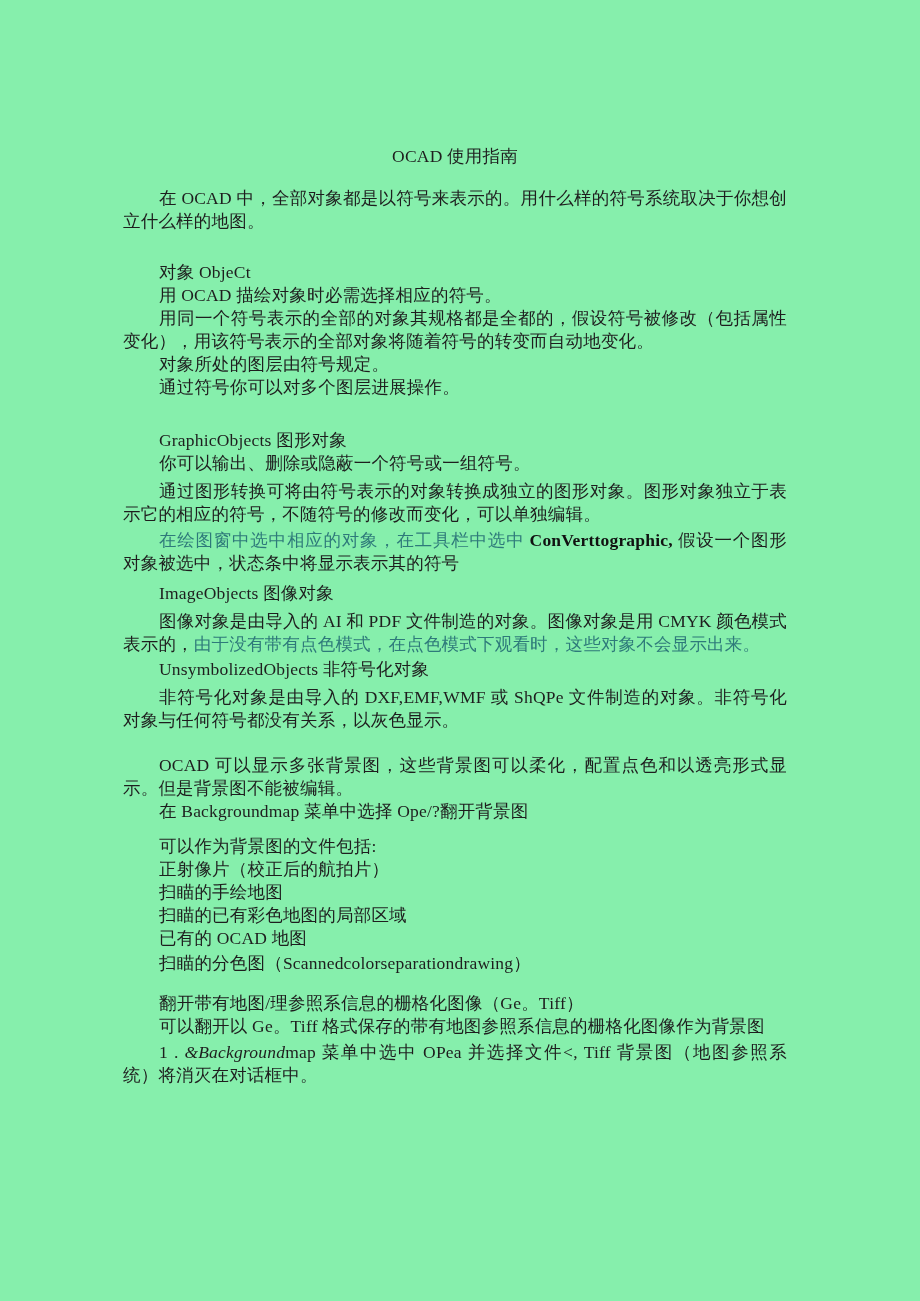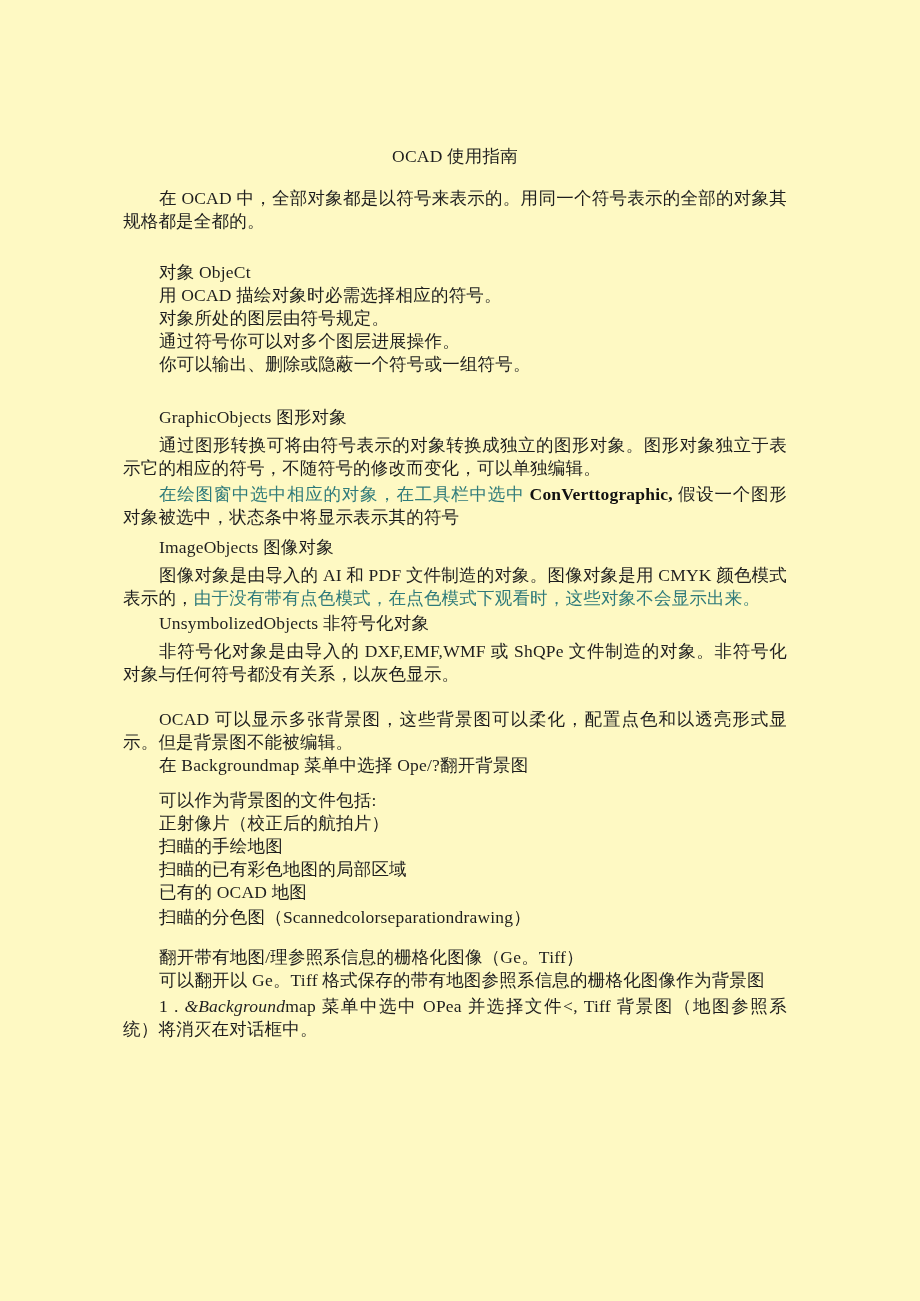--- a/index.html
+++ b/index.html
@@ -13,21 +13,21 @@
     position: relative;
     font-family: "Liberation Serif", "DejaVu Serif", serif;
     color: #1e1e1e;
     overflow: hidden;
   }
   .page {
     position: absolute;
     left: 0; top: 0;
     width: 920px;
     height: 1301px;
-    background: #fef9c3;
+    background: #86efac;
   }
   .doc {
     position: absolute;
     left: 123px;
     top: 145px;
     width: 664px;
     font-size: 17.5px;
     line-height: 23px;
     letter-spacing: 0.2px;
   }
@@ -47,27 +47,28 @@
   .run-bold   { color: #111111; font-weight: bold; }
   .run-italic { font-style: italic; }
 </style>
 </head>
 <body>
 
 <div class="page">
   <div class="doc">
     <p class="para title">OCAD 使用指南</p>
     <div id="blocks-root">
-        <p class="para" style="margin-top: 19px;"><span class="run-normal">在 OCAD 中，全部对象都是以符号来表示的。用同一个符号表示的全部的对象其规格都是全都的。</span></p>
+        <p class="para" style="margin-top: 19px;"><span class="run-normal">在 OCAD 中，全部对象都是以符号来表示的。用什么样的符号系统取决于你想创立什么样的地图。</span></p>
         <p class="para" style="margin-top: 28px;"><span class="run-normal">对象 ObjeCt</span></p>
         <p class="para" style="margin-top: 0px;"><span class="run-normal">用 OCAD 描绘对象时必需选择相应的符号。</span></p>
+        <p class="para" style="margin-top: 0px;"><span class="run-normal">用同一个符号表示的全部的对象其规格都是全都的，假设符号被修改（包括属性变化），用该符号表示的全部对象将随着符号的转变而自动地变化。</span></p>
         <p class="para" style="margin-top: 0px;"><span class="run-normal">对象所处的图层由符号规定。</span></p>
         <p class="para" style="margin-top: 0px;"><span class="run-normal">通过符号你可以对多个图层进展操作。</span></p>
+        <p class="para" style="margin-top: 30px;"><span class="run-normal">GraphicObjects 图形对象</span></p>
         <p class="para" style="margin-top: 0px;"><span class="run-normal">你可以输出、删除或隐蔽一个符号或一组符号。</span></p>
-        <p class="para" style="margin-top: 30px;"><span class="run-normal">GraphicObjects 图形对象</span></p>
         <p class="para" style="margin-top: 5px;"><span class="run-normal">通过图形转换可将由符号表示的对象转换成独立的图形对象。图形对象独立于表示它的相应的符号，不随符号的修改而变化，可以单独编辑。</span></p>
         <p class="para" style="margin-top: 3px;"><span class="run-teal">在绘图窗中选中相应的对象，在工具栏中选中 </span><span class="run-bold">ConVerttographic,</span><span class="run-normal"> 假设一个图形对象被选中，状态条中将显示表示其的符号</span></p>
         <p class="para" style="margin-top: 7px;"><span class="run-normal">ImageObjects 图像对象</span></p>
         <p class="para" style="margin-top: 5px;"><span class="run-normal">图像对象是由导入的 AI 和 PDF 文件制造的对象。图像对象是用 CMYK 颜色模式表示的，</span><span class="run-teal">由于没有带有点色模式，在点色模式下观看时，这些对象不会显示出来。</span></p>
         <p class="para" style="margin-top: 2px;"><span class="run-normal">UnsymbolizedObjects 非符号化对象</span></p>
         <p class="para" style="margin-top: 5px;"><span class="run-normal">非符号化对象是由导入的 DXF,EMF,WMF 或 ShQPe 文件制造的对象。非符号化对象与任何符号都没有关系，以灰色显示。</span></p>
         <p class="para" style="margin-top: 22px;"><span class="run-normal">OCAD 可以显示多张背景图，这些背景图可以柔化，配置点色和以透亮形式显示。但是背景图不能被编辑。</span></p>
         <p class="para" style="margin-top: 0px;"><span class="run-normal">在 Backgroundmap 菜单中选择 Ope/?翻开背景图</span></p>
         <p class="para" style="margin-top: 12px;"><span class="run-normal">可以作为背景图的文件包括:</span></p>
         <p class="para" style="margin-top: 0px;"><span class="run-normal">正射像片（校正后的航拍片）</span></p>

